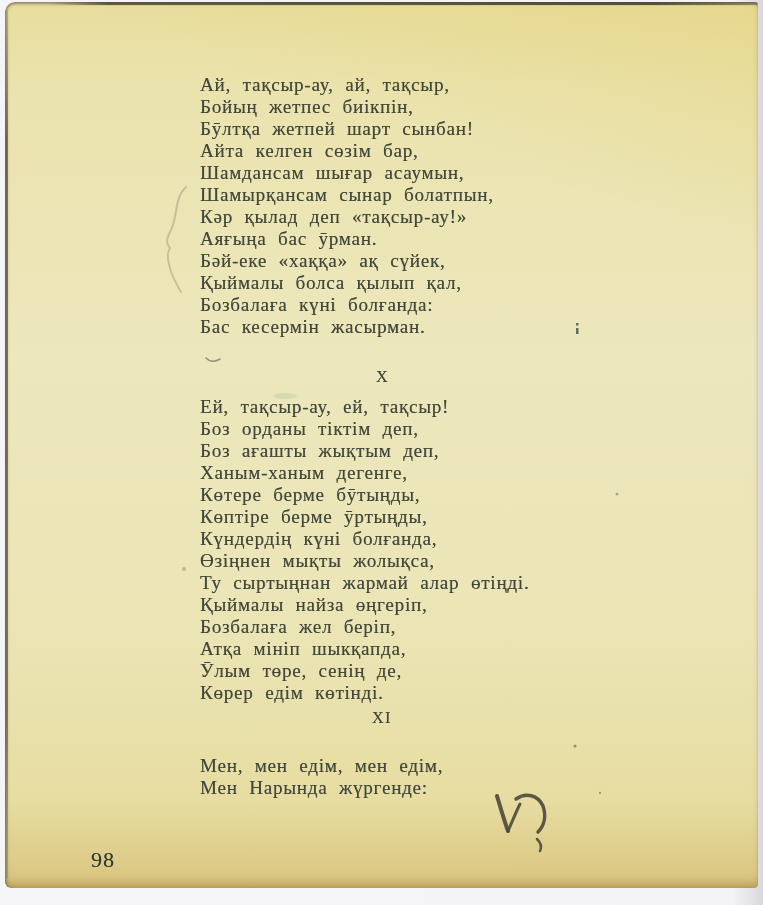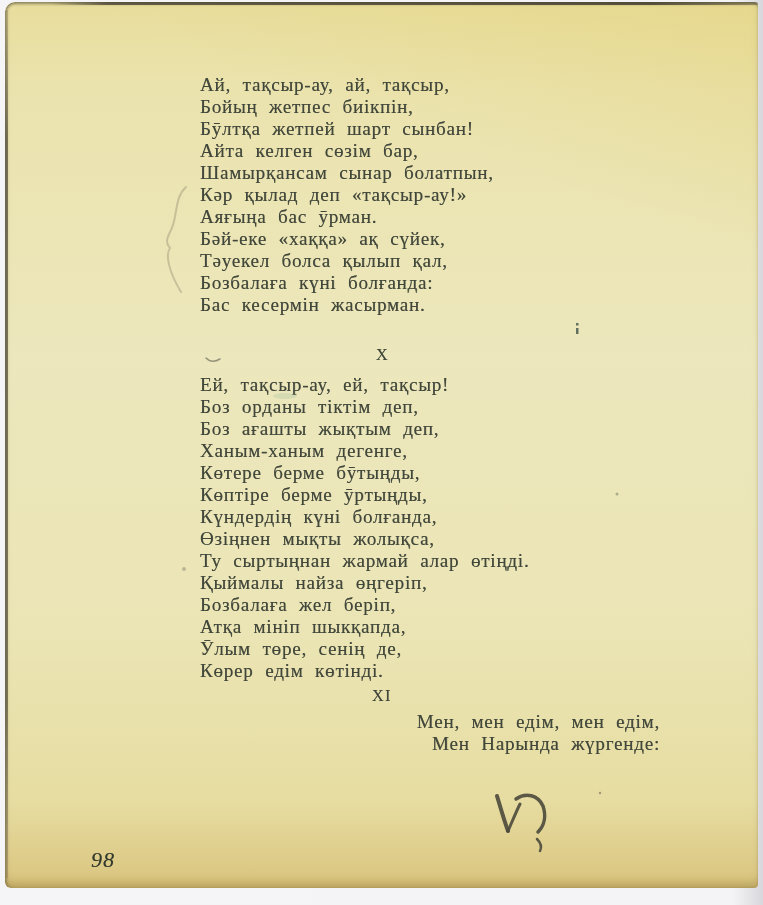--- a/index.html
+++ b/index.html
@@ -31,47 +31,48 @@
     position:absolute;left:195px;top:72px;width:460px;
     color:#41473a;font-size:19px;line-height:22px;
     letter-spacing:0.8px;word-spacing:6px;
     text-shadow:0.3px 0.3px 0.4px rgba(65,71,58,0.55);
   }
   .line{height:22px;white-space:nowrap;}
   .sec-header{height:22px;font-size:16px;letter-spacing:1.5px;text-indent:176px;}
   .hx{margin-top:28px;}
   .s2{margin-top:8px;}
   .hxi{margin-top:3px;text-indent:172px;}
-  .s3{margin-top:4px;text-align:right;}
+  .s3{margin-top:26px;}
   .page-number{
     position:absolute;left:86px;top:845px;
-    font-style:italic;font-size:22px;letter-spacing:1px;color:#333a2e;
+    font-size:22px;letter-spacing:1px;color:#333a2e;
     text-shadow:0.3px 0.3px 0.4px rgba(51,58,46,0.5);
     text-align:right;
   }
   .overlay{position:absolute;left:0;top:0;width:763px;height:905px;pointer-events:none;}
 </style>
 </head>
 <body>
 
 <div class="page">
   <div class="edge-top"></div>
   <div class="edge-left"></div>
 
   <div class="poem">
     <div class="stanza s1">
       <div class="line">Ай, тақсыр-ау, ай, тақсыр,</div>
       <div class="line">Бойың жетпес биікпін,</div>
       <div class="line">Бӯлтқа жетпей шарт сынбан!</div>
       <div class="line">Айта келген сөзім бар,</div>
+      <div class="line">Шамдансам шығар асаумын,</div>
       <div class="line">Шамырқансам сынар болатпын,</div>
       <div class="line">Кәр қылад деп «тақсыр-ау!»</div>
       <div class="line">Аяғыңа бас ӯрман.</div>
       <div class="line">Бәй-еке «хаққа» ақ сүйек,</div>
-      <div class="line">Тәуекел болса қылып қал,</div>
+      <div class="line">Қыймалы болса қылып қал,</div>
       <div class="line">Бозбалаға күні болғанда:</div>
       <div class="line">Бас кесермін жасырман.</div>
     </div>
 
     <div class="sec-header hx">X</div>
 
     <div class="stanza s2">
       <div class="line">Ей, тақсыр-ау, ей, тақсыр!</div>
       <div class="line">Боз орданы тіктім деп,</div>
       <div class="line">Боз ағашты жықтым деп,</div>

